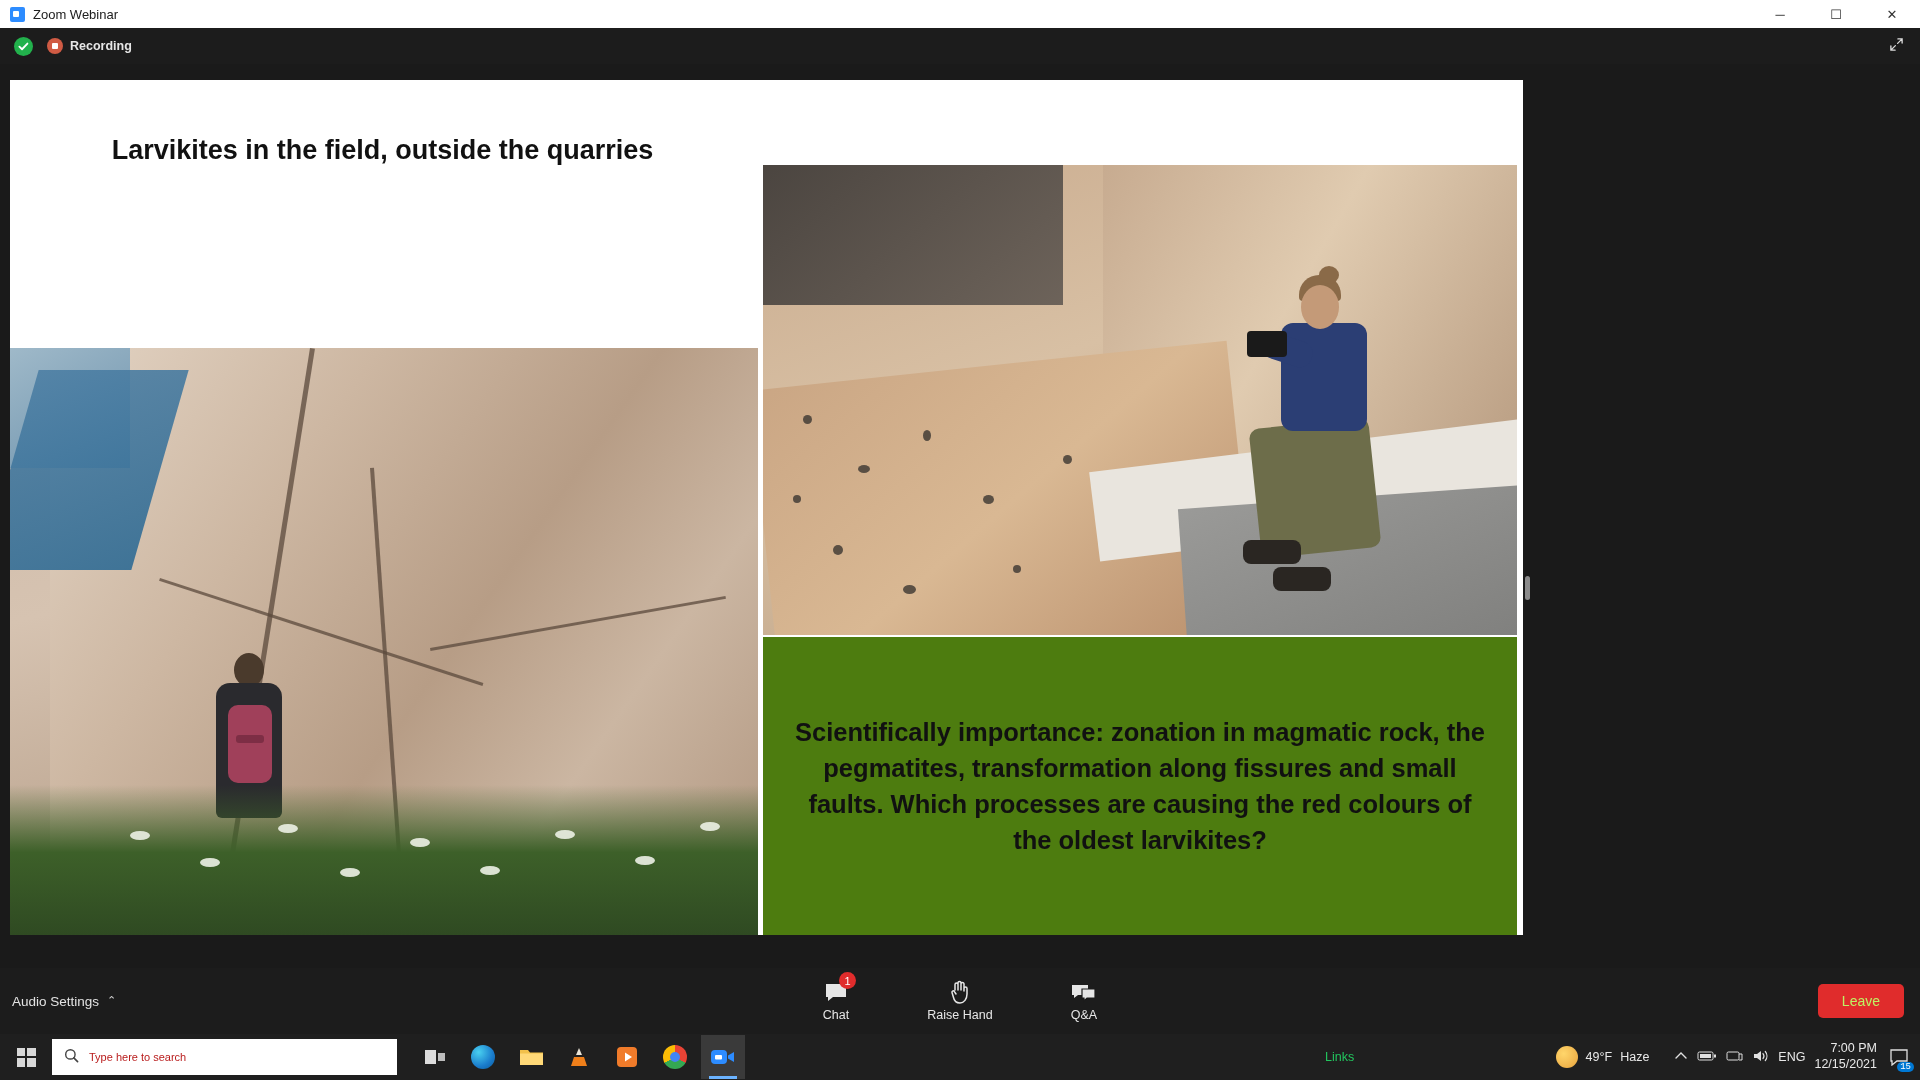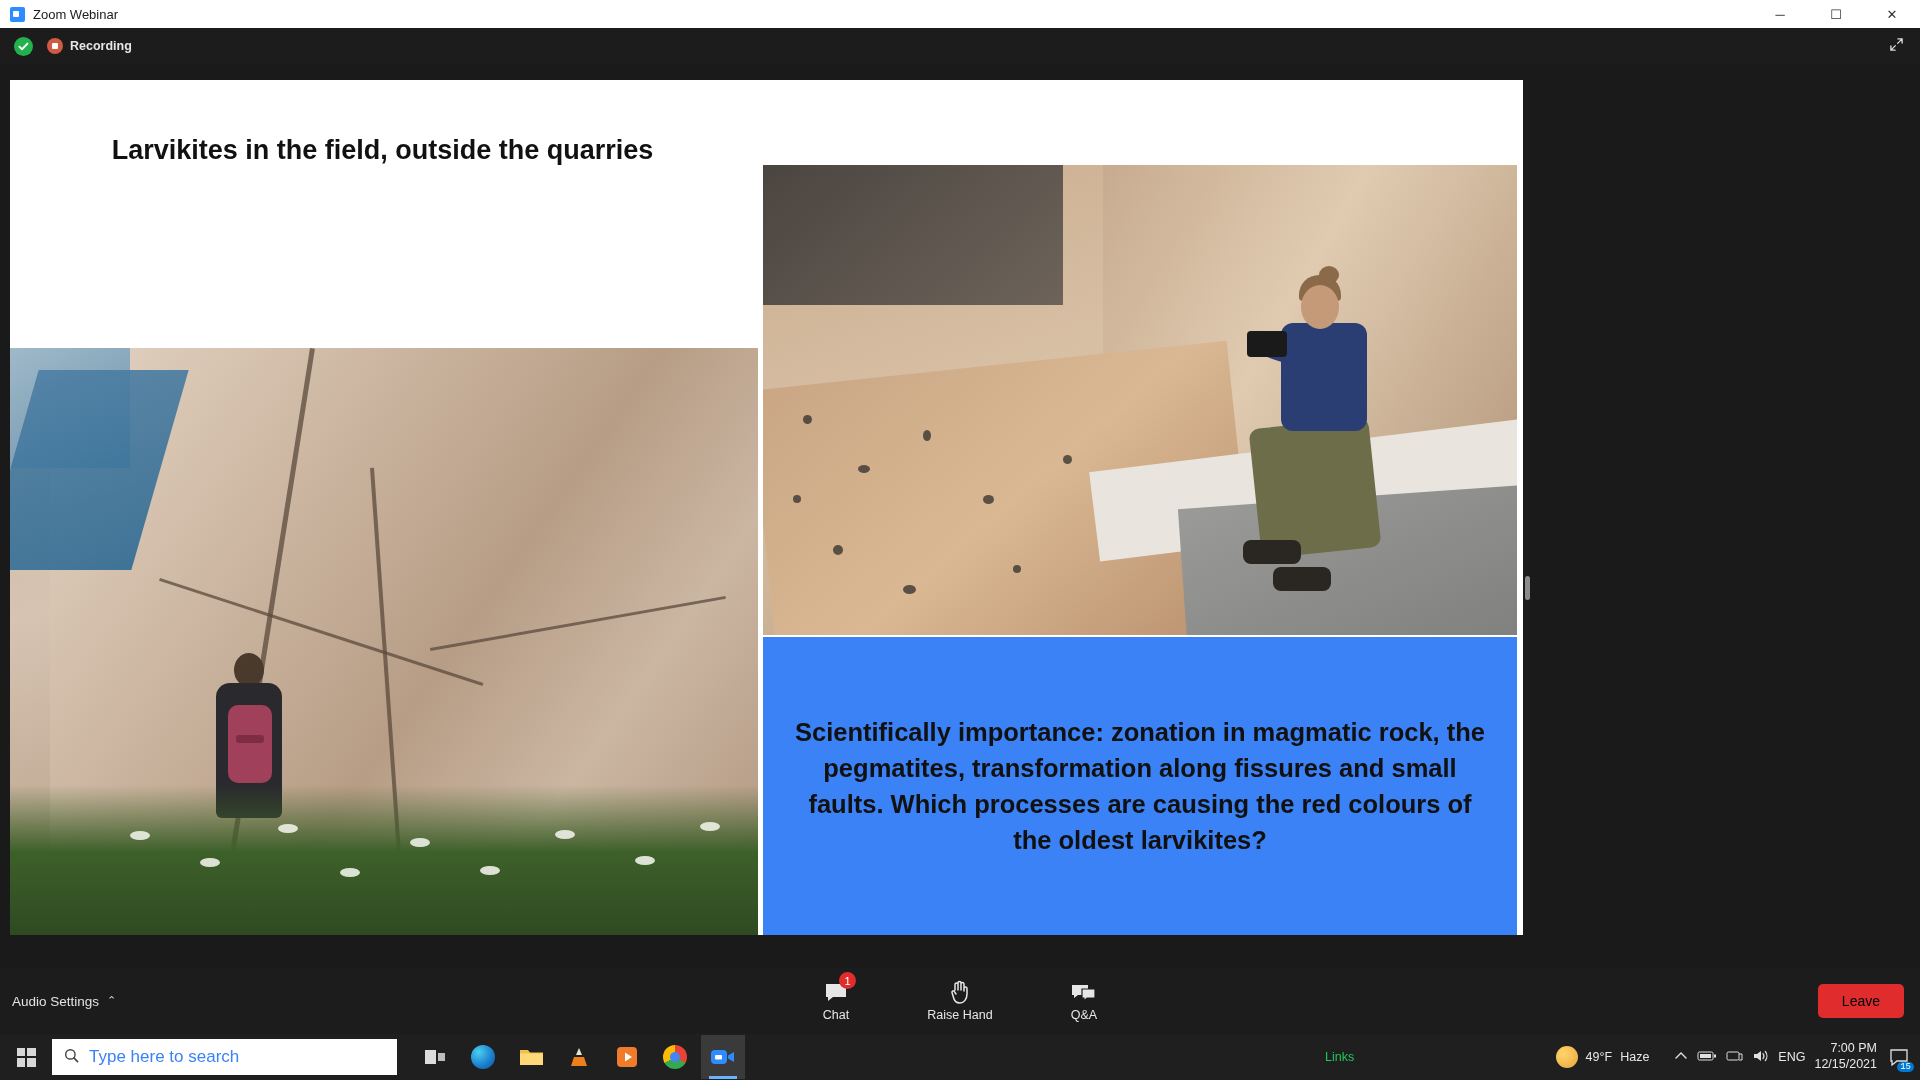--- a/index.html
+++ b/index.html
@@ -239,21 +239,21 @@
   .pr-person .arm  { position:absolute; left: 28px; top: 62px; width: 52px; height: 26px; border-radius: 12px; background:#2b3e74; transform: rotate(18deg); }
   .pr-person .cam  { position:absolute; left: 14px; top: 56px; width: 40px; height: 26px; border-radius: 4px; background:#1a1a1a; }
   .pr-person .legs { position:absolute; left: 22px; top: 148px; width: 120px; height: 130px; border-radius: 10px; background:#6d6d4a; transform: rotate(-6deg); }
   .pr-person .shoe1{ position:absolute; left: 10px; top: 265px; width: 58px; height: 24px; border-radius: 8px; background:#2a2622; }
   .pr-person .shoe2{ position:absolute; left: 40px; top: 292px; width: 58px; height: 24px; border-radius: 8px; background:#2a2622; }
 
   .caption-box {
     position: absolute;
     left: 753px; top: 557px;
     width: 754px; height: 298px;
-    background: #3b82f6;
+    background: #4d7c0f;
     display: flex; align-items: center; justify-content: center;
     padding: 8px 24px;
   }
   .caption-text {
     font-size: 25.5px;
     font-weight: bold;
     line-height: 1.42;
     color: #111;
     text-align: center;
   }
@@ -353,21 +353,21 @@
     color: #fff;
     font-size: 11px;
     border-radius: 9px;
     display: flex; align-items: center; justify-content: center;
     padding: 0 4px;
   }
   .leave-btn {
     position: absolute;
     right: 16px;
     background: #e02c2c;
-    color: #000000;
+    color: #bef264;
     font-size: 14px;
     padding: 9px 24px;
     border-radius: 5px;
     border: none;
   }
 
   
   .taskbar {
     height: 46px;
     background: #1f1f1f;
@@ -388,21 +388,21 @@
   }
   .win-logo i { background: #d8d8d8; display:block; }
   .search-box {
     width: 345px; height: 36px;
     background: #ffffff;
     display: flex; align-items: center;
     padding-left: 12px;
     margin-right: 6px;
   }
   .search-box .sicon { color: #555; font-size: 15px; margin-right: 10px; }
-  .search-box .sph { color: #3b82f6; font-size: 17px; }
+  .search-box .sph { color: #b91c1c; font-size: 11px; }
   .tb-icons { display: flex; align-items: center; gap: 4px; margin-left: 10px; }
   .tb-item {
     width: 44px; height: 44px;
     display: flex; align-items: center; justify-content: center;
     position: relative;
   }
   .tb-item.active { background: #3a3a3a; }
   .tb-item.active::after {
     content:""; position:absolute; bottom: 0; left: 8px; right: 8px;
     height: 3px; background:#6bb3ff;

